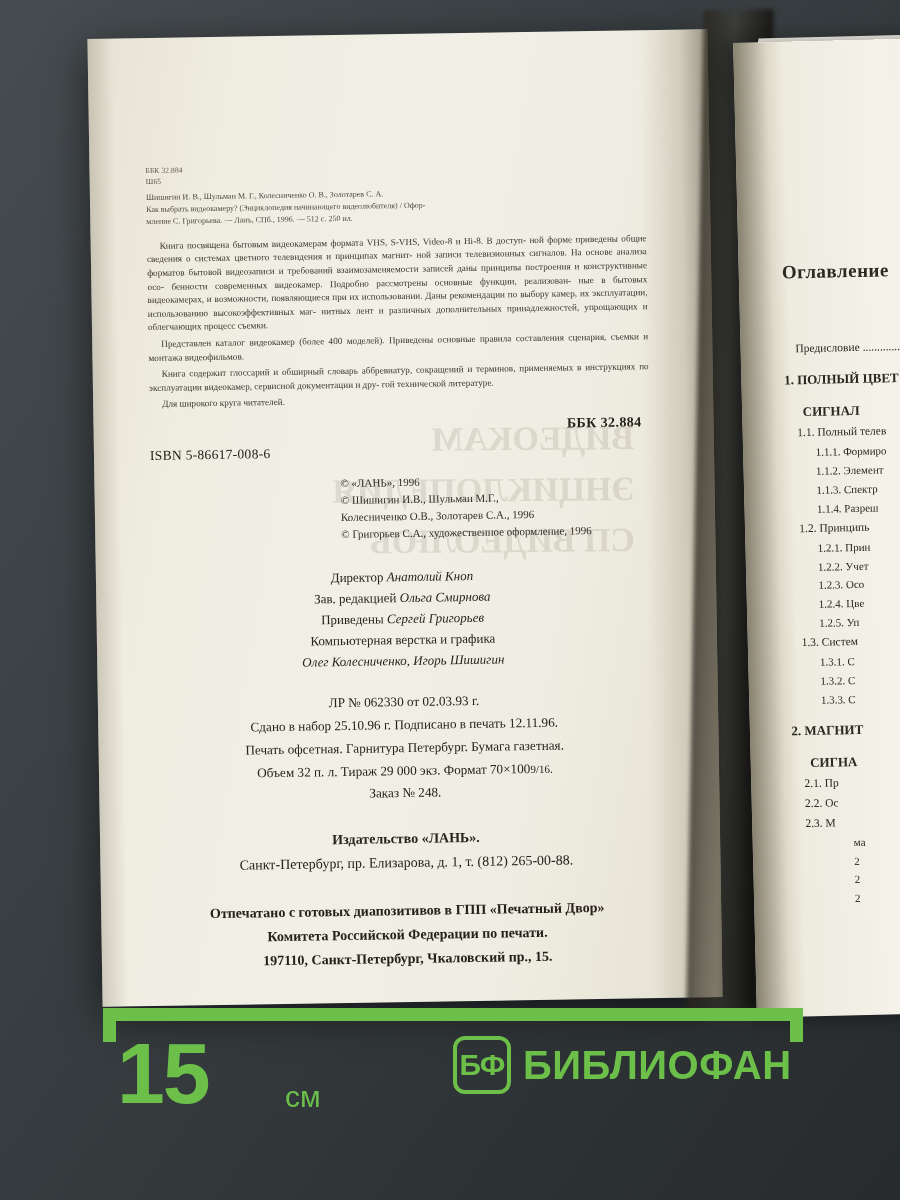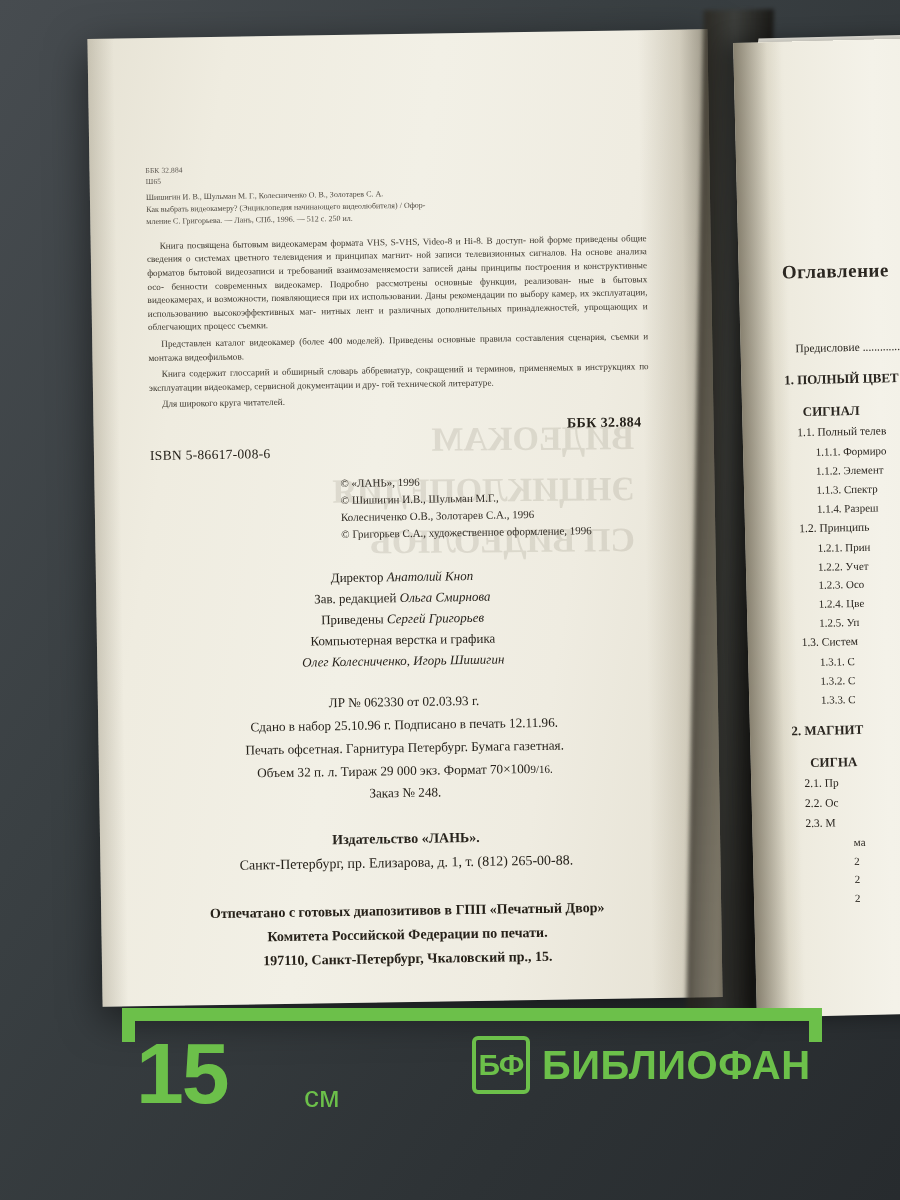--- a/index.html
+++ b/index.html
@@ -216,21 +216,21 @@
     overflow: hidden;
   }
   .toc .row.lvl0 { font-weight: bold; font-size: 13px; margin-top: 10px; }
   .toc .row.lvl1 { padding-left: 12px; }
   .toc .row.lvl2 { padding-left: 30px; font-size: 11px; }
   .toc .row.cont { padding-left: 60px; font-size: 11px; }
 
   
   .ruler {
     position: absolute;
-    left: 122px;
+    left: 103px;
     bottom: 72px;
     width: 720px;
     height: 120px;
     margin-top: 20px;
   }
   .ruler-bar {
     position: absolute;
     left: 0;
     top: 0;
     width: 700px;
@@ -273,21 +273,21 @@
     left: 350px;
     top: 28px;
     display: flex;
     align-items: center;
     gap: 12px;
   }
   .brand-mark {
     width: 58px;
     height: 58px;
     border: 4px solid #6cc04a;
-    border-radius: 6px;
+    border-radius: 12px;
     box-sizing: border-box;
     display: flex;
     align-items: center;
     justify-content: center;
     font-family: "Liberation Sans", sans-serif;
     font-weight: bold;
     font-size: 30px;
     color: #6cc04a;
     letter-spacing: -1px;
   }

